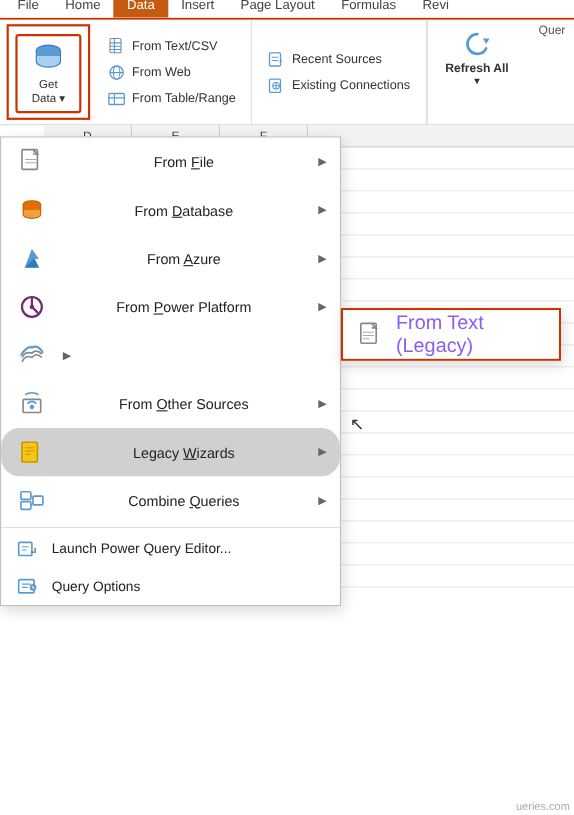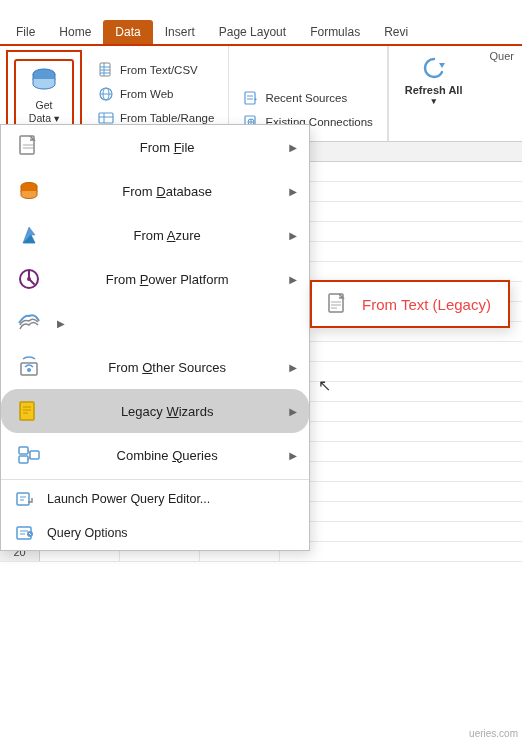--- a/index.html
+++ b/index.html
@@ -12,21 +12,21 @@
       overflow: hidden;
       position: relative;
     }
 
     
     .ribbon-tabs {
       display: flex;
       background: #fff;
       border-bottom: none;
       padding: 0 4px;
-      height: 44px;
+      height: 16px;
       align-items: flex-end;
     }
     .ribbon-tab {
       padding: 4px 12px;
       font-size: 12px;
       color: #444;
       cursor: pointer;
       border: none;
       background: none;
       height: 24px;
@@ -285,22 +285,22 @@
       background: #fff;
     }
     .submenu-item .sub-icon {
       width: 28px;
       height: 28px;
       display: flex;
       align-items: center;
       justify-content: center;
     }
     .submenu-item .sub-label {
-      font-size: 15px;
-      color: #ef4444;
+      font-size: 18px;
+      color: #8b5cf6;
     }
 
     
     svg { display: block; }
 
     .wsxdn-watermark {
       position: absolute;
       bottom: 2px;
       right: 4px;
       font-size: 10px;
@@ -367,21 +367,21 @@
             <rect x="1" y="3" width="14" height="10" rx="1" fill="none" stroke="#5b9bd5" stroke-width="1.2"></rect>
             <line x1="1" y1="7" x2="15" y2="7" stroke="#5b9bd5" stroke-width="1"></line>
             <line x1="6" y1="3" x2="6" y2="13" stroke="#5b9bd5" stroke-width="1"></line>
           </svg>
         </div>
         <span>From Table/Range</span>
       </div>
     </div>
   </div>
 
-  <div class="ribbon-group" style="justify-content:flex-end;">
+  <div class="ribbon-group" style="justify-content:center;">
     <div class="ribbon-small-buttons">
       <div class="ribbon-small-btn">
         <div class="small-icon">
           <svg width="16" height="16" viewBox="0 0 16 16">
             <rect x="2" y="2" width="10" height="12" rx="1" fill="#fff" stroke="#5b9bd5" stroke-width="1.2"></rect>
             <line x1="4" y1="6" x2="10" y2="6" stroke="#5b9bd5" stroke-width="1"></line>
             <line x1="4" y1="9" x2="10" y2="9" stroke="#5b9bd5" stroke-width="1"></line>
             <path d="M11 10 l3 0 l-1.5-2 z" fill="#5b9bd5"></path>
           </svg>
         </div>

